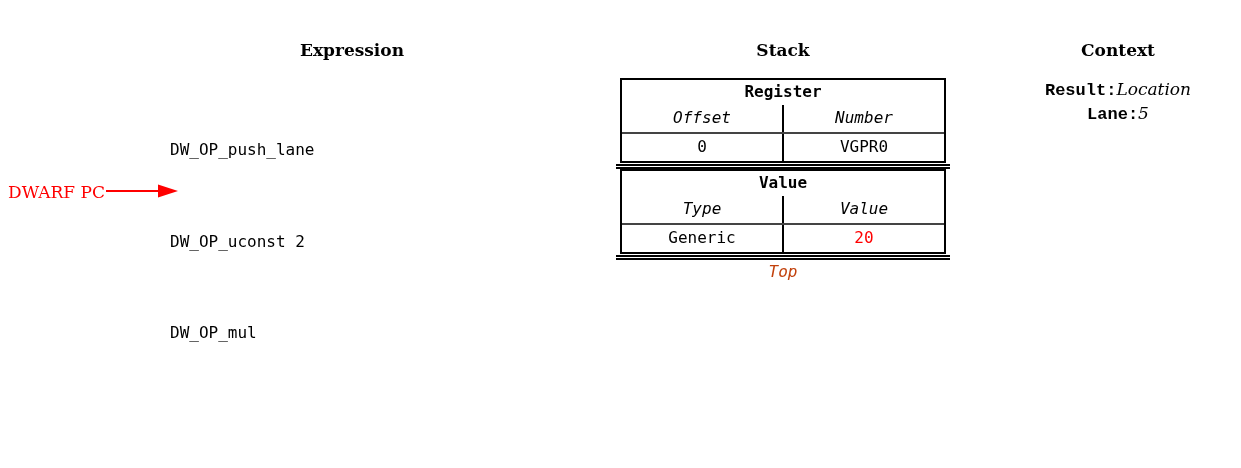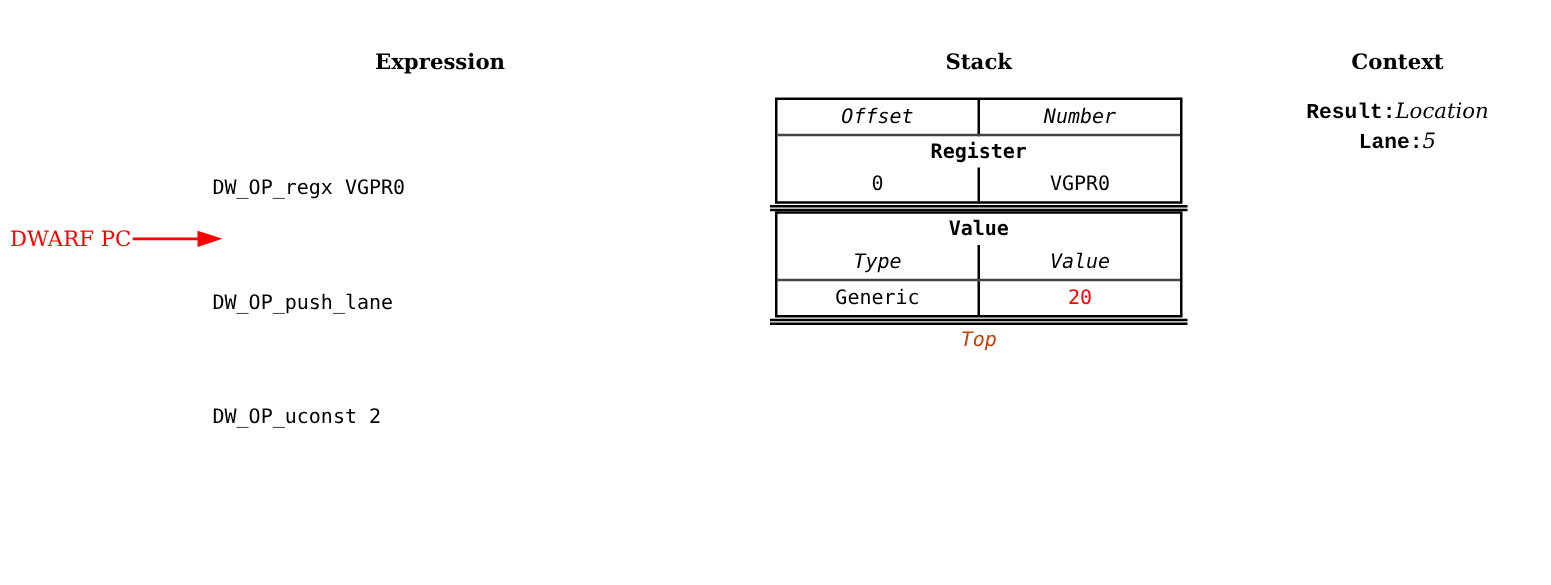--- a/index.html
+++ b/index.html
@@ -159,23 +159,23 @@
 </head>
 <body>
 
 <div class="col-heading" id="heading-expression">Expression</div>
 
 <div class="col-heading" id="heading-stack">Stack</div>
 
 <div class="col-heading" id="heading-context">Context</div>
 
 <div id="expression-list">
-  <div class="expr-line">DW_OP_regx VGPR0</div>
   <div class="expr-line">DW_OP_push_lane</div>
   <div class="expr-line">DW_OP_uconst 2</div>
+  <div class="expr-line">DW_OP_mul</div>
   
   
   
   
   
   
   
   
 </div>
 
@@ -186,25 +186,25 @@
     <polygon points="52,1.5 72,8 52,14.5" fill="#ff0000"></polygon>
   </svg>
 </div>
 
 <div id="stack-area">
 
   <div class="stack-frame">
     <table>
       <tbody>
           <tr>
+        <td class="frame-title" colspan="2">Register</td>
+      </tr>
+      <tr>
         <td class="col-label left-cell">Offset</td>
         <td class="col-label">Number</td>
-      </tr>
-      <tr>
-        <td class="frame-title" colspan="2">Register</td>
       </tr>
       <tr>
         <td class="cell left-cell">0</td>
         <td class="cell">VGPR0</td>
       </tr>
     </tbody>
       </table>
   </div>
 
   <div class="double-rule rule-gap-top"></div>

